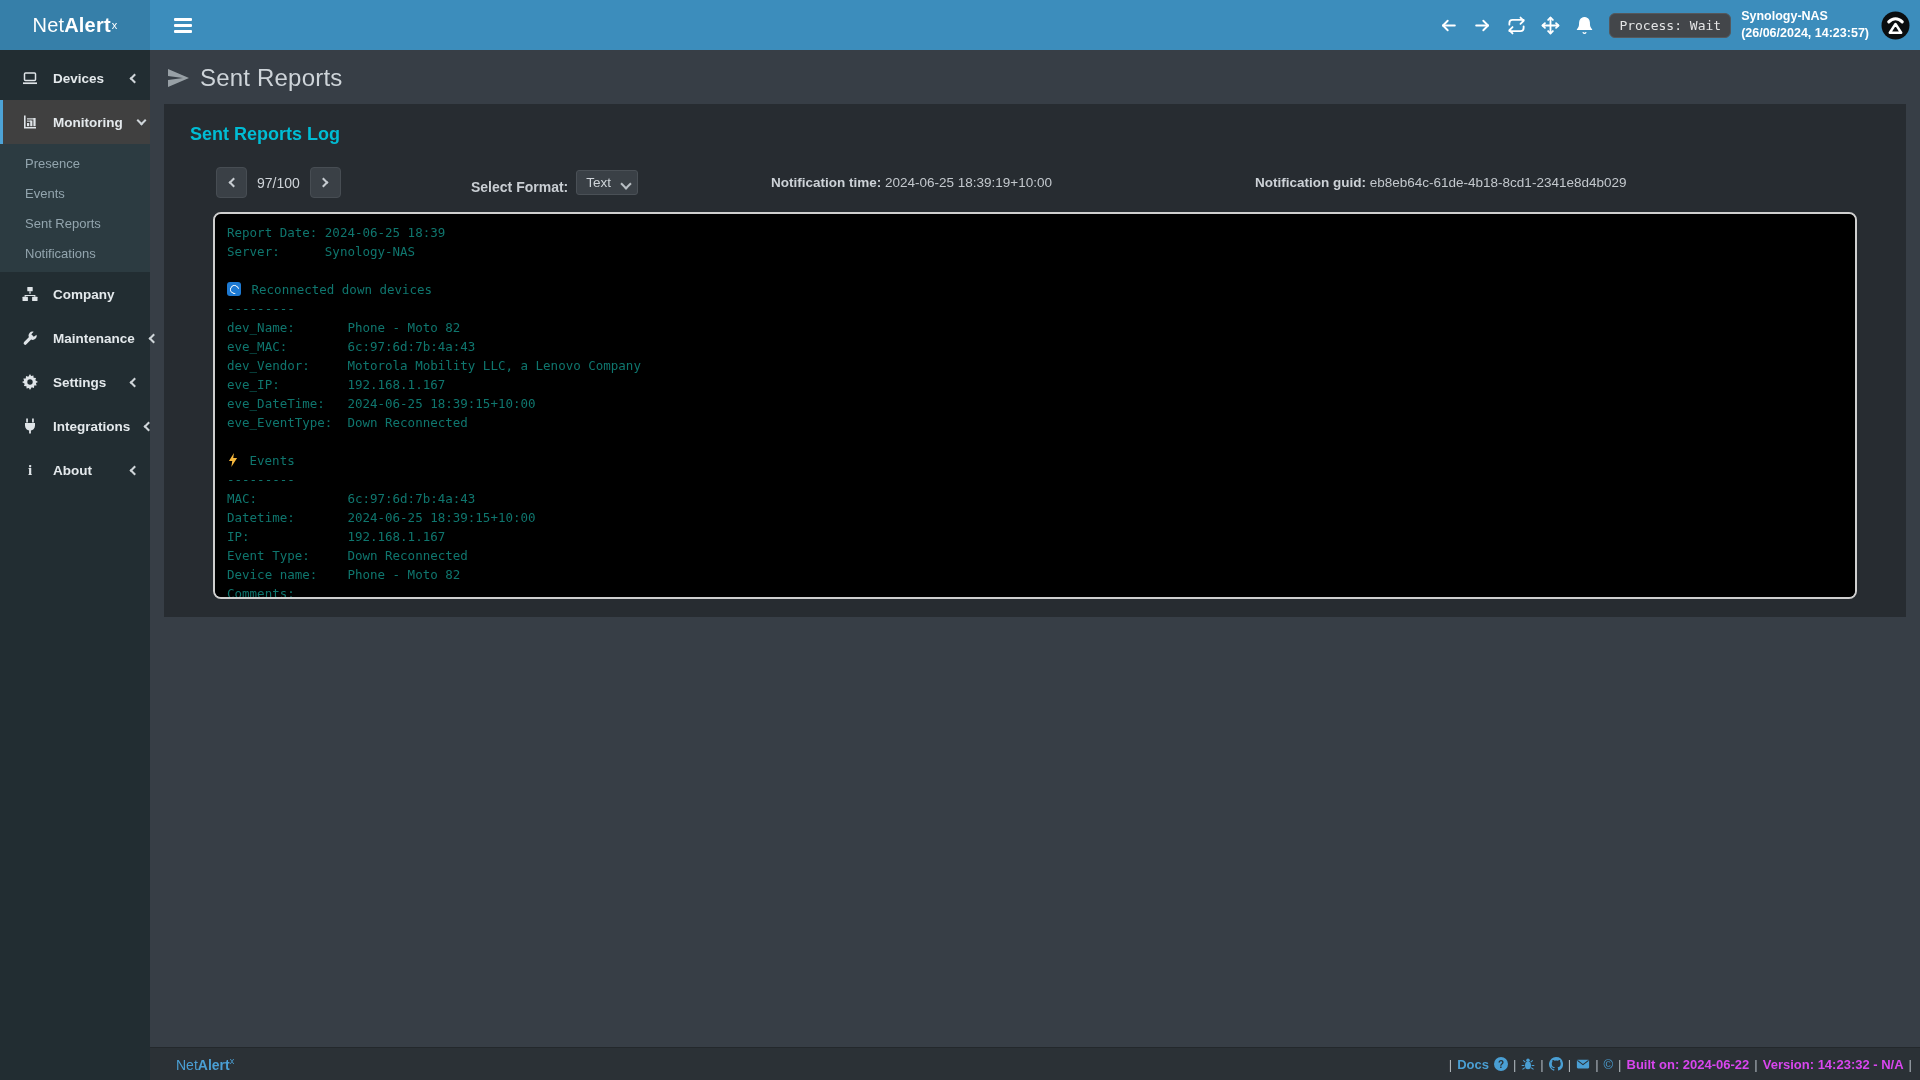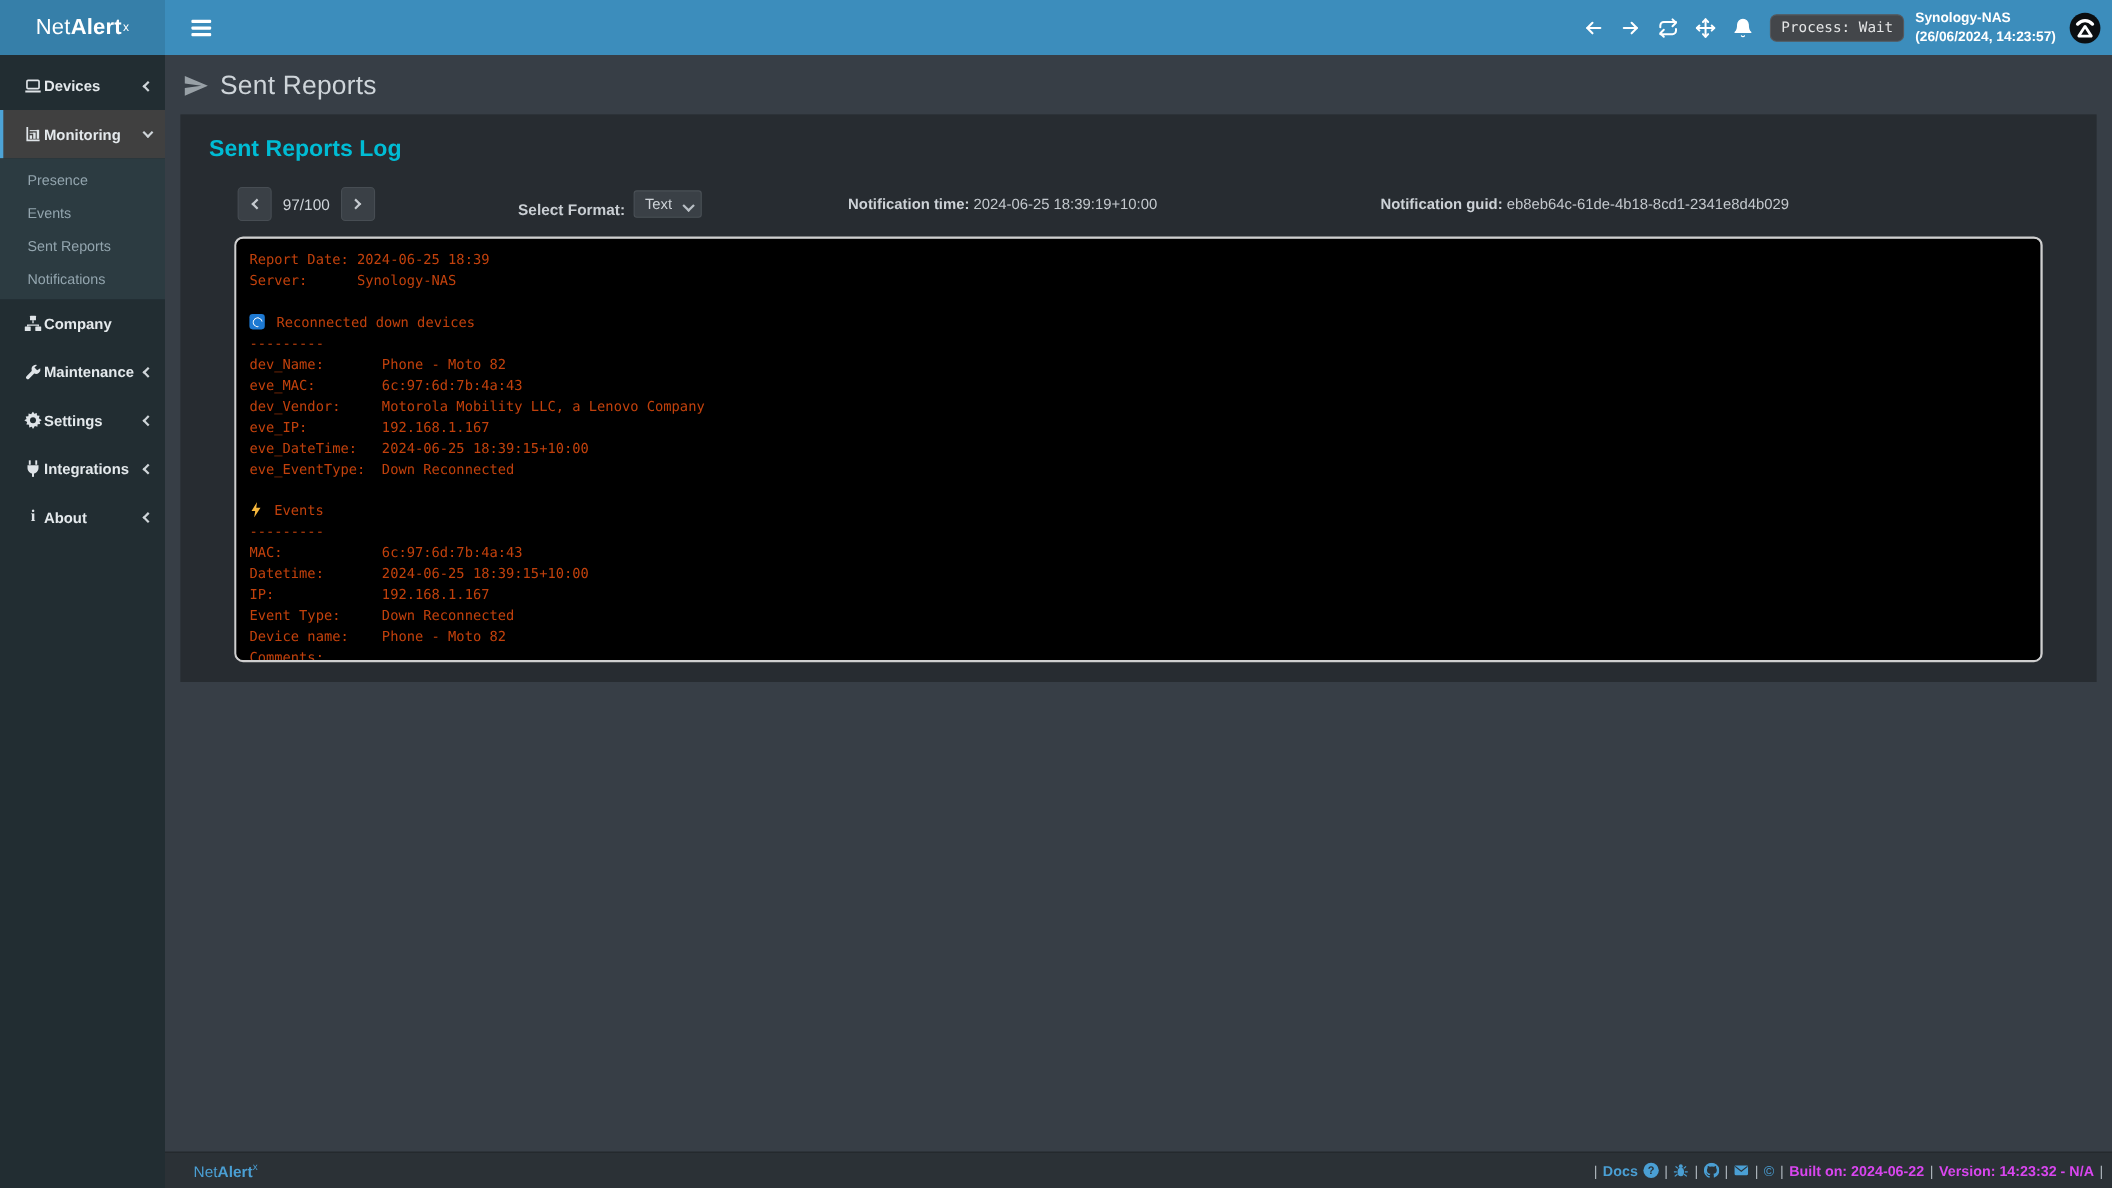--- a/index.html
+++ b/index.html
@@ -36,21 +36,21 @@
   .server-block { color: #fff; font-size: 12.5px; font-weight: bold; line-height: 1.4; margin-right: 12px; white-space: nowrap; }
   .avatar-wrap { margin-right: 10px; cursor: pointer; display: flex; align-items: center; }
   .avatar-wrap svg { width: 29px; height: 29px; }
 
   
   .app { flex: 1; display: flex; min-height: 0; }
 
   
   .sidebar { width: 150px; background: #222d32; flex: 0 0 auto; padding-top: 6px; }
   .nav-item {
-    height: 44px; display: flex; align-items: center; gap: 2px;
+    height: 44px; display: flex; align-items: center; gap: 15px;
     padding: 0 12px 0 19px; color: #e4e9ec; font-size: 13.5px; cursor: pointer;
     border-left: 3px solid transparent;
   }
   .nav-item .nico { width: 16px; height: 16px; color: #dfe4e8; flex: 0 0 auto; display:flex; align-items:center; justify-content:center; }
   .nav-item .nico svg { width: 16px; height: 16px; }
   .nav-item .nlabel { flex: 1; font-weight: bold; }
   .nav-item.active { border-left-color: #4da3d6; background: #404040; }
   .chev { width: 7px; height: 7px; border-right: 2px solid #cfd5d9; border-bottom: 2px solid #cfd5d9; flex: 0 0 auto; }
   .chev.left { transform: rotate(135deg); }
   .chev.down { transform: rotate(45deg); margin-top: -3px; }
@@ -59,21 +59,21 @@
   .info-glyph { font-family: "Liberation Serif", serif; font-weight: bold; font-size: 15px; font-style: normal; }
 
   
   .main { flex: 1; display: flex; flex-direction: column; min-width: 0; background: #373e46; }
   .content { flex: 1; padding: 8px 14px 0 14px; overflow: hidden; }
   .page-title { display: flex; align-items: center; gap: 10px; padding: 6px 0 12px 2px; }
   .page-title svg { width: 24px; height: 24px; }
   .page-title h1 { font-size: 24px; font-weight: normal; color: #ced4d9; letter-spacing: .2px; }
 
   .box { background: #272c31; padding: 14px 0 18px 0; }
-  .box-heading { color: #00bcd4; font-size: 21px; font-weight: bold; padding: 6px 0 6px 26px; cursor: pointer; }
+  .box-heading { color: #00bcd4; font-size: 18px; font-weight: bold; padding: 6px 0 6px 26px; cursor: pointer; }
 
   .controls { display: flex; align-items: center; margin-top: 16px; }
   .c-pag { width: 307px; padding-left: 52px; display: flex; align-items: center; gap: 10px; }
   .pag-btn {
     width: 31px; height: 31px; background: #3a4046; border: 1px solid #474d53; border-radius: 4px;
     display: flex; align-items: center; justify-content: center; cursor: pointer;
   }
   .pag-btn .chev { border-color: #c6cbd0; }
   .pag-btn .chev.pleft { transform: rotate(135deg); margin-left: 3px; }
   .pag-btn .chev.pright { transform: rotate(-45deg); margin-right: 3px; }
@@ -93,21 +93,21 @@
     transform: rotate(45deg); pointer-events: none;
   }
   .c-time { width: 484px; font-size: 13.5px; color: #c3c8cd; }
   .c-guid { flex: 1; font-size: 13.5px; color: #c3c8cd; }
   .meta-lbl { font-weight: bold; color: #cdd2d7; }
 
   .console {
     margin: 14px 49px 0 49px; height: 387px;
     background: #000; border: 2px solid #cfcfcf; border-radius: 8px;
     padding: 9px 12px; overflow: auto; cursor: text;
-    font-family: "DejaVu Sans Mono", monospace; font-size: 12.5px; line-height: 19px; color: #c2410c;
+    font-family: "DejaVu Sans Mono", monospace; font-size: 12.5px; line-height: 19px; color: #0f766e;
   }
   .console-line { white-space: pre; min-height: 19px; }
   .cicon { display: inline-block; width: 14px; height: 14px; vertical-align: -2px; margin-right: 3px; position: relative; }
   .ic-sync { background: #1d79d2; border-radius: 3px; }
   .ic-sync::before {
     content: ""; position: absolute; left: 2.5px; top: 2.5px; width: 7px; height: 7px;
     border: 1.6px solid #fff; border-radius: 50%; border-right-color: transparent; transform: rotate(35deg);
   }
   .ic-zap { background: #f6b73c; clip-path: polygon(58% 0, 16% 58%, 44% 58%, 36% 100%, 84% 36%, 52% 36%); width: 12px; }
 

